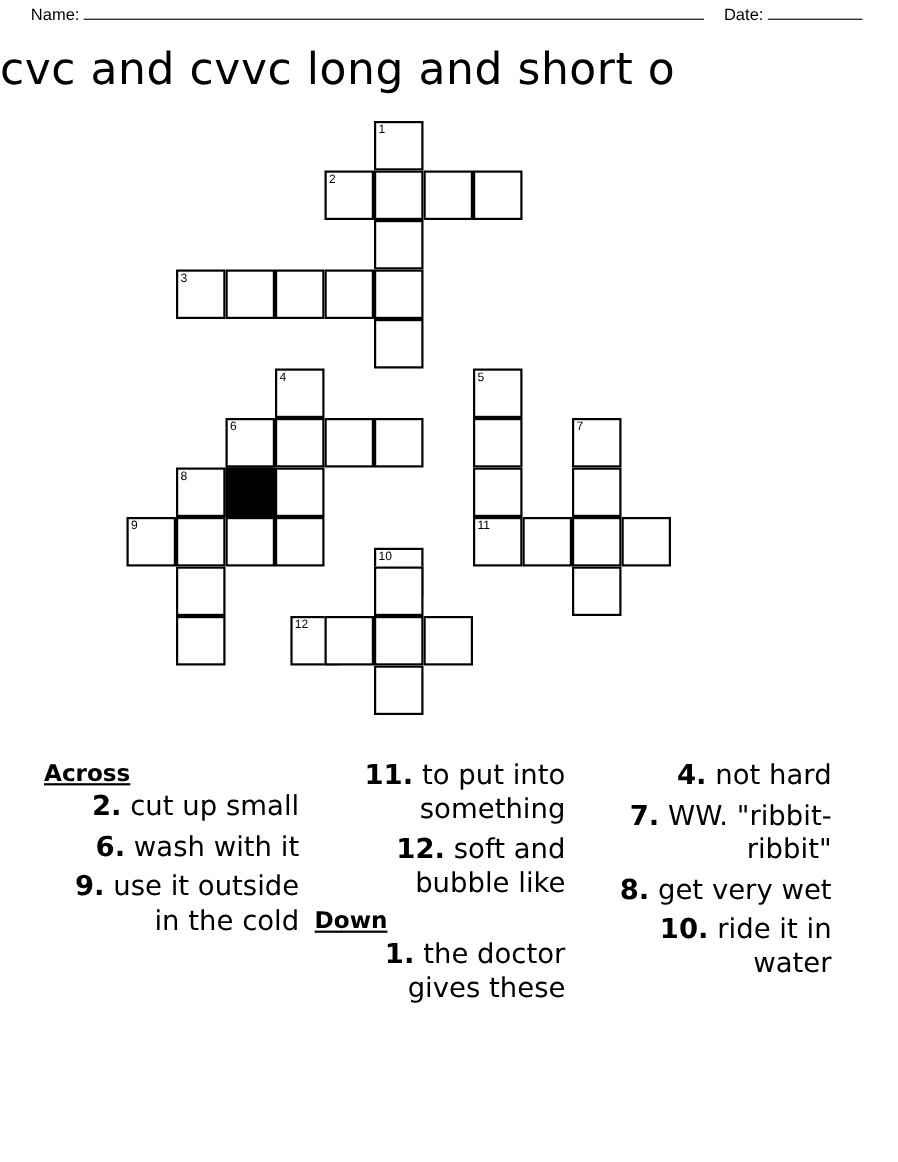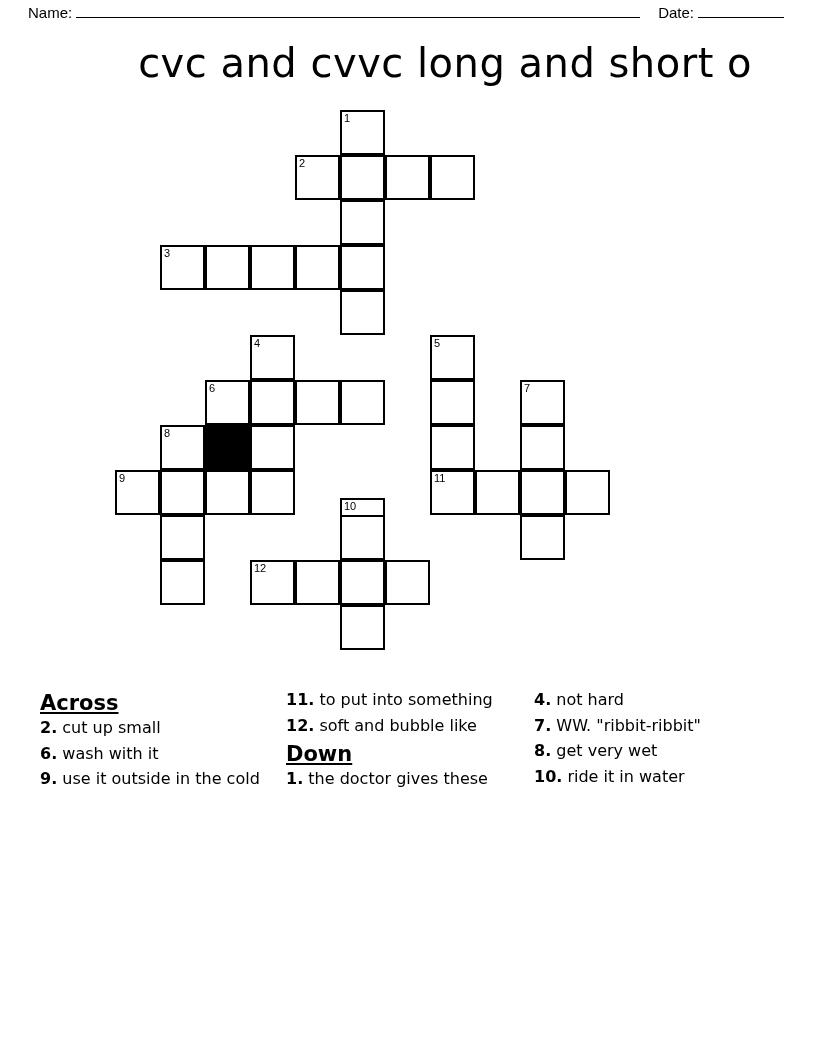--- a/index.html
+++ b/index.html
@@ -43,21 +43,21 @@
   .header .date-label {
     margin-left: 14px;
   }
 
   
   .puzzle-title {
     position: absolute;
     top: 40px;
     left: 0;
     width: 752px;
-    text-align: right;
+    text-align: left;
     font-family: "DejaVu Sans", sans-serif;
     font-size: 40px;
     font-weight: 400;
     letter-spacing: .5px;
   }
 
   
   #grid-area {
     position: absolute;
     top: 104px;
@@ -104,23 +104,24 @@
   .clue-col.col2 { padding-left: 4px; }
   .clue-col.col3 { padding-left: 10px; }
   .section-head {
     font-size: 21px;
     font-weight: bold;
     text-decoration: underline;
     margin: 0 0 2px 0;
     line-height: 1.25;
   }
   .clue {
-    font-size: 16px;
+    font-size: 25px;
     line-height: 1.22;
     margin: 0 0 6px 0;
+    text-align: right;
   }
   .clue .cnum {
     font-weight: bold;
   }
 </style>
 </head>
 <body>
 
 <div class="header">
   <span class="label">Name:</span>
@@ -185,21 +186,21 @@
     <div class="cell" style="left: 430px; top: 366px;">
       <span class="num">11</span>
     </div>
     <div class="cell" style="left: 475px; top: 366px;"></div>
     <div class="cell" style="left: 520px; top: 366px;"></div>
     <div class="cell" style="left: 565px; top: 366px;"></div>
     <div class="cell" style="left: 160px; top: 411px;"></div>
     <div class="cell" style="left: 340px; top: 411px;"></div>
     <div class="cell" style="left: 520px; top: 411px;"></div>
     <div class="cell" style="left: 160px; top: 456px;"></div>
-    <div class="cell" style="left: 250px; top: 456px;">
+    <div class="cell" style="left: 264px; top: 456px;">
       <span class="num">12</span>
     </div>
     <div class="cell" style="left: 295px; top: 456px;"></div>
     <div class="cell" style="left: 340px; top: 456px;"></div>
     <div class="cell" style="left: 385px; top: 456px;"></div>
     <div class="cell" style="left: 340px; top: 501px;"></div>
   </div>
 
 <div id="clues">
   <div class="clue-col col1">

